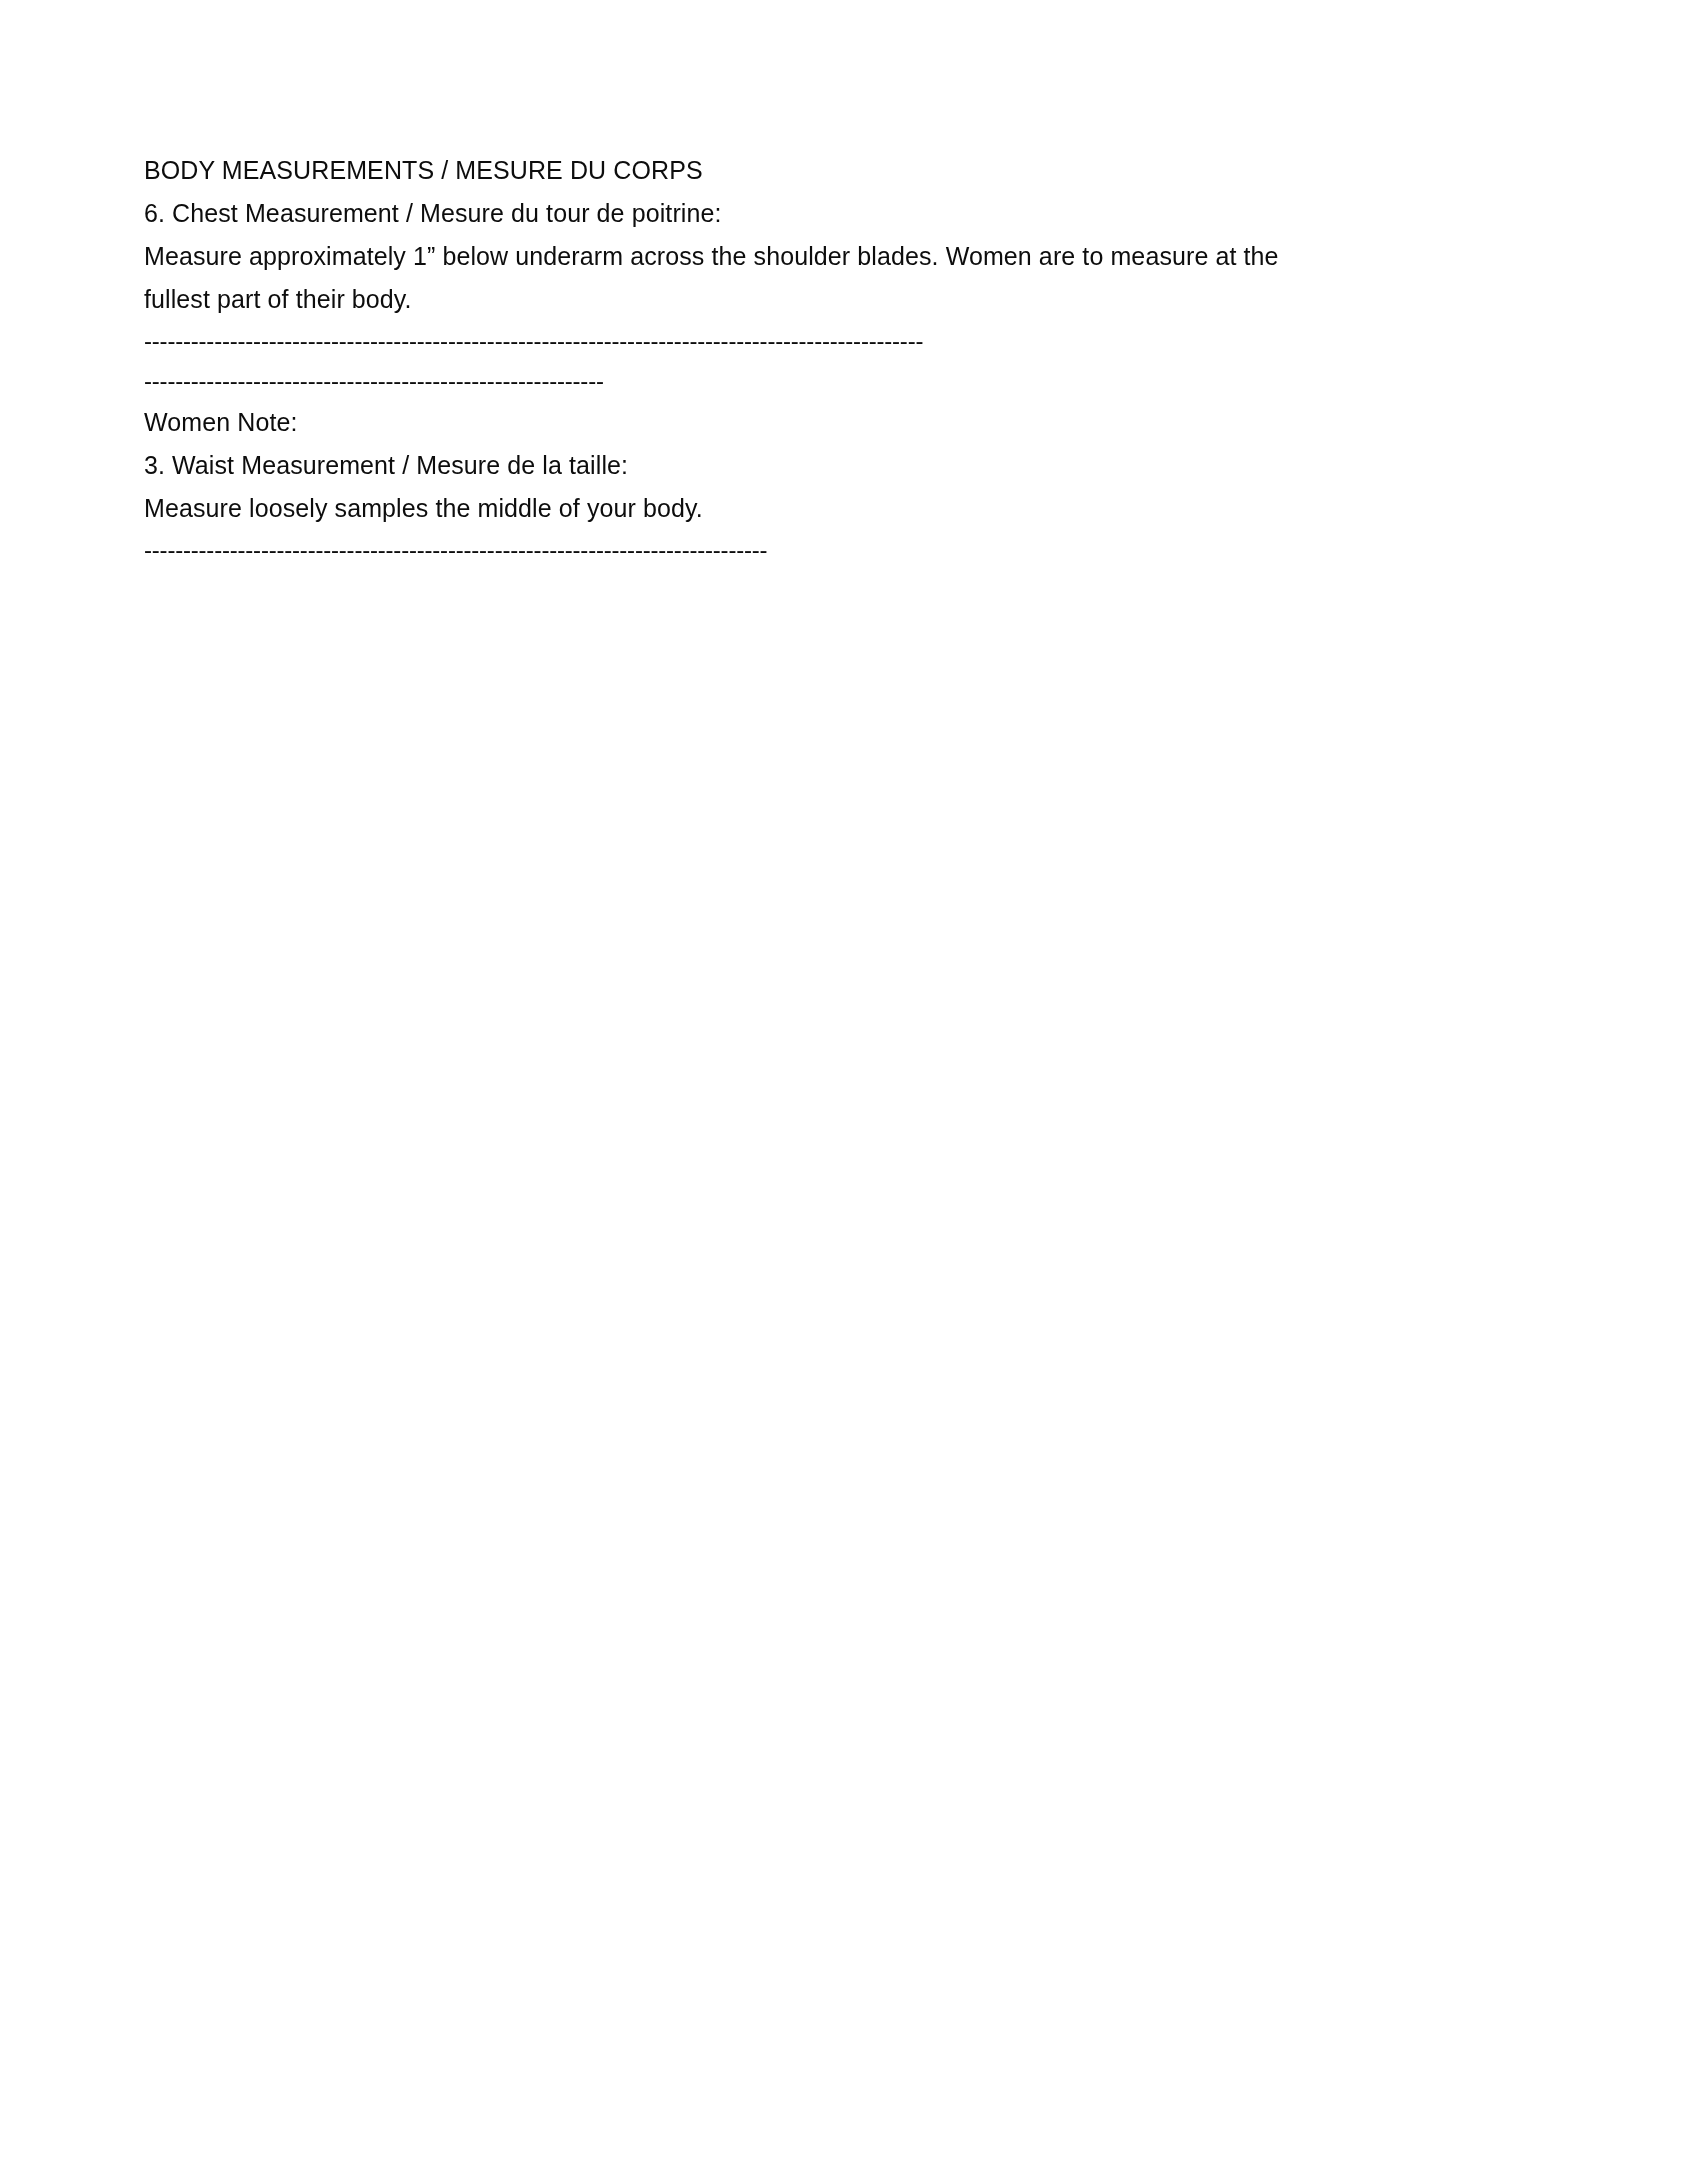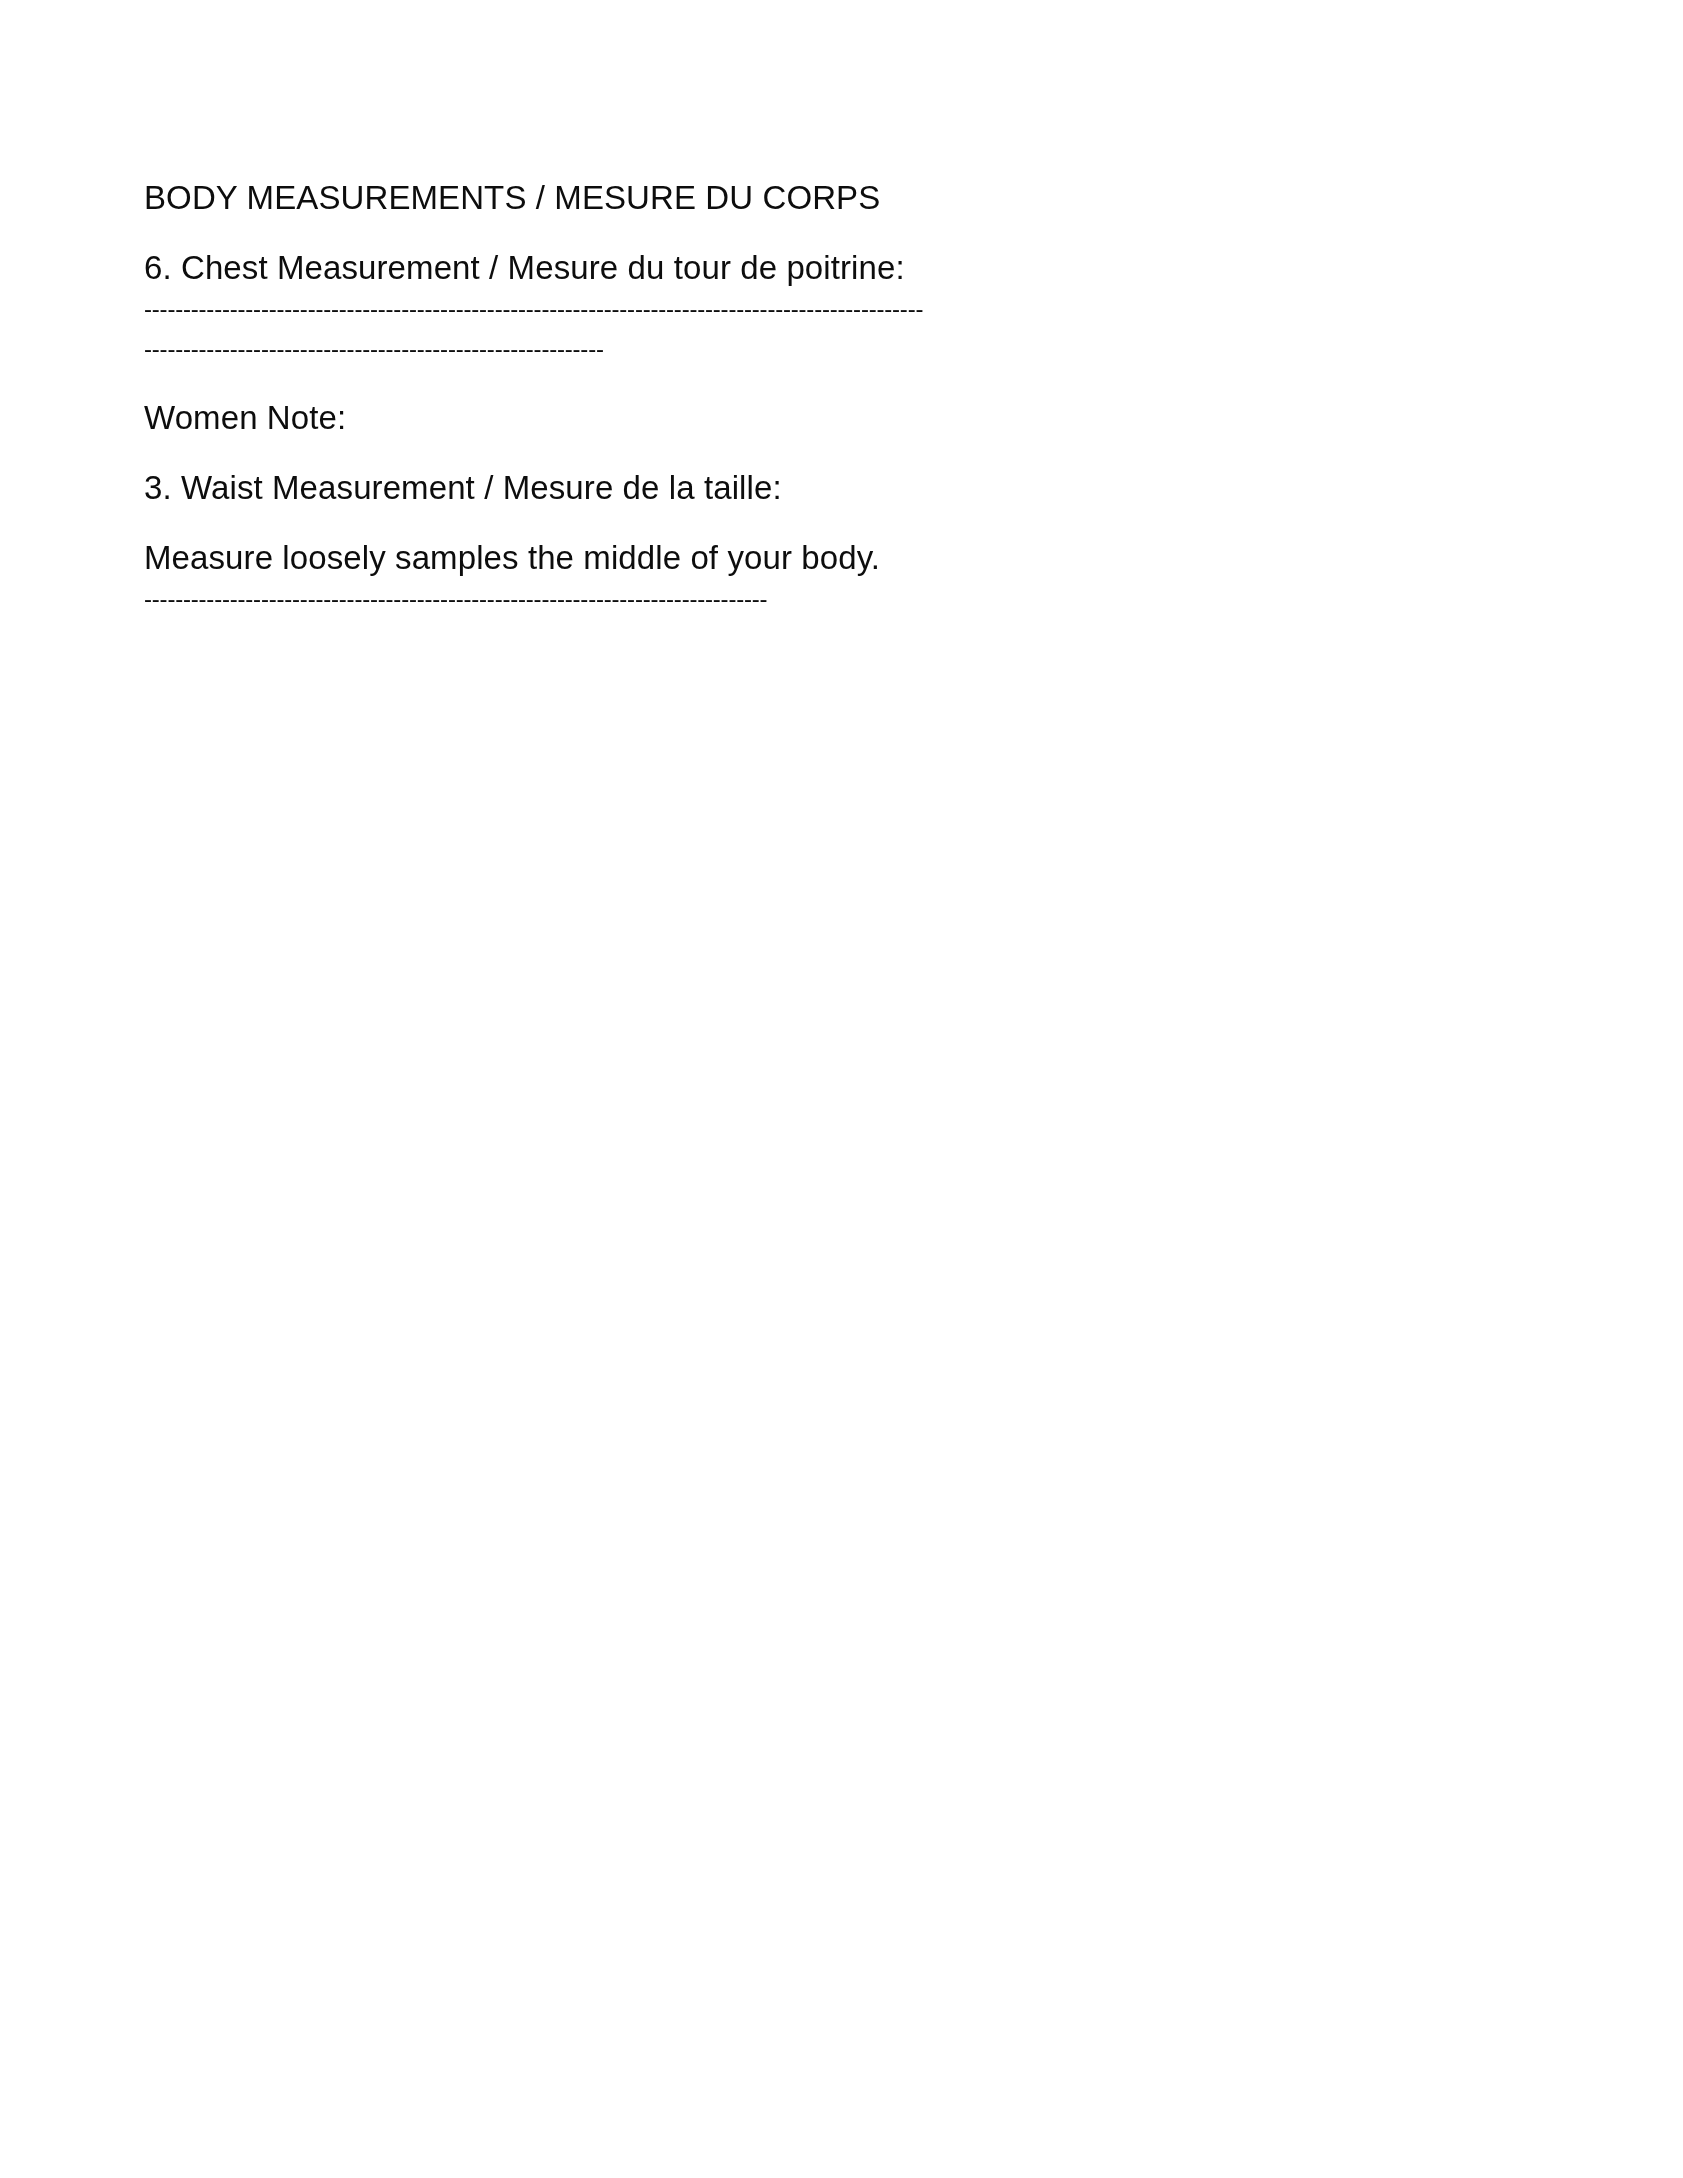--- a/index.html
+++ b/index.html
@@ -21,26 +21,25 @@
     background: #ffffff;
     box-sizing: border-box;
   }
   .doc-body {
     position: absolute;
     left: 144px;
     top: 149px;
     width: 1163px;
   }
   .line {
-    font-size: 33px;
+    font-size: 25px;
     line-height: 43px;
     letter-spacing: 0.1px;
     color: #0d0d0d;
     white-space: pre-wrap;
-    margin-top: 27px;
   }
   .para {
     font-size: 25px;
     line-height: 43px;
     letter-spacing: 0.1px;
     color: #0d0d0d;
   }
   .rule {
     font-size: 24px;
     line-height: 40px;
@@ -53,20 +52,21 @@
 </head>
 <body>
 
 <div class="page">
   <div class="doc-body">
 
     <div class="line">BODY MEASUREMENTS / MESURE DU CORPS</div>
 
     <div class="line">6. Chest Measurement / Mesure du tour de poitrine:</div>
 
+    <div class="para">Measure approximately 1” below underarm across the shoulder blades. Women are to measure at the fullest part of their body.</div>
 
     <div class="rule">----------------------------------------------------------------------------------------------------</div>
 
 
     <div class="rule">-----------------------------------------------------------</div>
 
     <div class="line">Women Note:</div>
 
     <div class="line">3. Waist Measurement / Mesure de la taille:</div>
 

